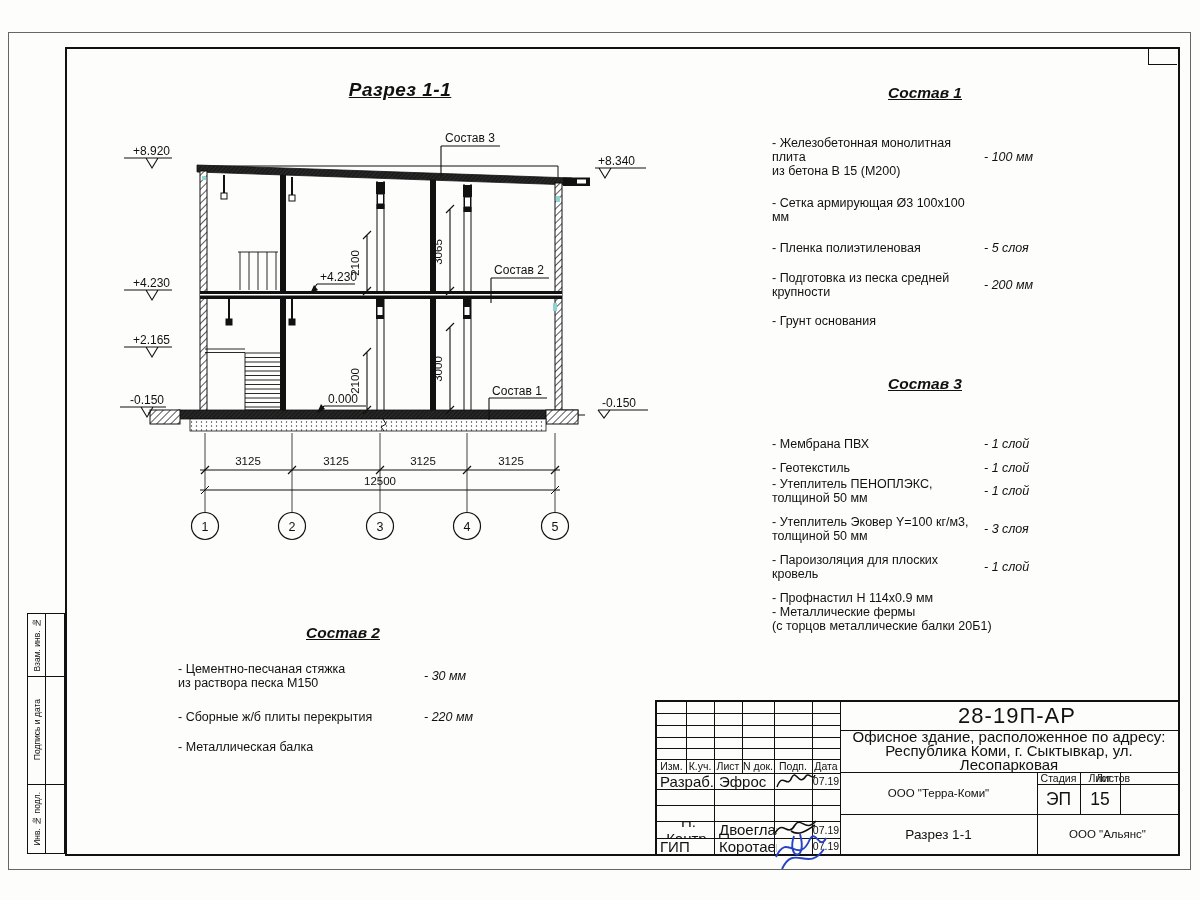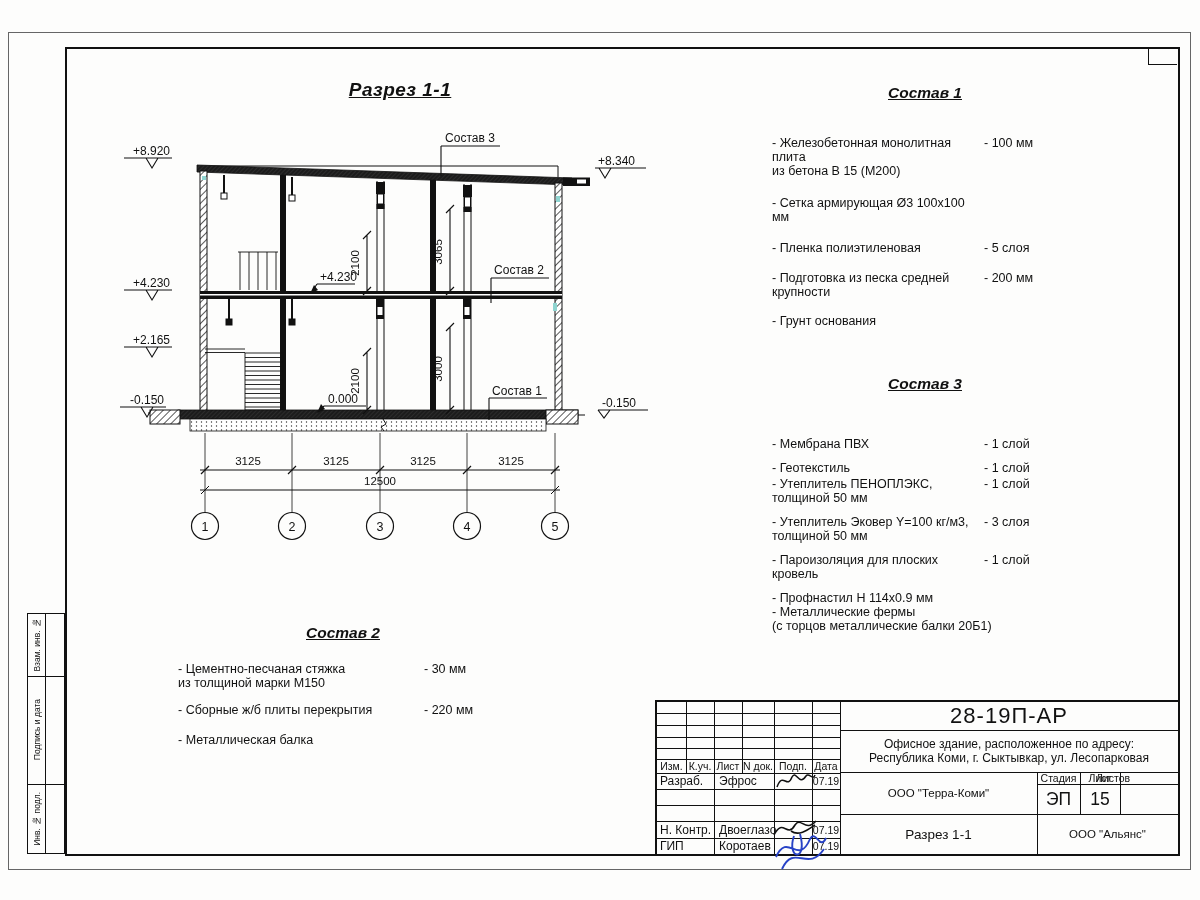--- a/index.html
+++ b/index.html
@@ -6,32 +6,32 @@
   .sheet{position:relative;width:1200px;height:900px;background:#fdfdfc;font-family:"Liberation Sans",sans-serif;color:#111;overflow:hidden;}
   .abs{position:absolute;}
   .outer-border{left:8px;top:32px;width:1181px;height:836px;border:1.3px solid #666;}
   .frame{left:65px;top:47px;width:1111px;height:805px;border:2px solid #111;}
   .corner-box{left:1148px;top:47px;width:28px;height:17px;border:1.6px solid #111;border-top:none;border-right:none;}
   
   .dwg-title{font-size:19px;font-style:italic;font-weight:600;text-decoration:underline;text-align:center;letter-spacing:.5px;}
   .s-head{font-size:15.5px;font-style:italic;font-weight:600;text-decoration:underline;text-align:center;}
   
   .slist{font-size:12.5px;line-height:14px;}
-  .srow{display:flex;align-items:flex-start;}
+  .srow{display:flex;align-items:center;}
   .srow .nm{flex:none;}
-  .srow .val{flex:none;white-space:nowrap;}
+  .srow .val{flex:none;white-space:nowrap;font-style:italic;}
   .l2:empty{display:none;}
   
   .tb{left:655px;top:700px;width:521px;height:152px;border:2px solid #111;box-sizing:content-box;}
   .tb .vl{position:absolute;width:1.4px;background:#111;}
   .tb .hl{position:absolute;height:1.4px;background:#111;}
   .tb .cell{position:absolute;display:flex;align-items:center;justify-content:center;text-align:center;overflow:hidden;}
   .tb .cl{justify-content:flex-start;padding-left:3px;}
   .fs10{font-size:10.5px;}
-  .fs11{font-size:12px;}
+  .fs11{font-size:15px;}
   .fs115{font-size:11.5px;}
   .fs13{font-size:13.5px;}
   .fs17{font-size:17.5px;}
   .code{font-size:22px;letter-spacing:1px;}
   
   .strip{left:27px;top:613px;width:36px;height:239px;border:1.6px solid #111;}
   .strip .hl{position:absolute;left:0;width:100%;height:1.4px;background:#111;}
   .strip .vl{position:absolute;top:0;left:17px;width:1.4px;height:100%;background:#111;}
   .vcell{position:absolute;left:0;width:17px;display:flex;align-items:center;justify-content:center;}
   .vtext{writing-mode:vertical-rl;transform:rotate(180deg);font-size:8.5px;white-space:nowrap;}
@@ -279,24 +279,24 @@
         <div class="nm" style="width:260px">
           <div class="l1">- Металлические фермы</div>
           <div class="l2">(с торцов металлические балки 20Б1)</div>
         </div>
         <div class="val"></div>
       </div>
   </div>
 
   <div class="abs s-head" style="left:258px;top:624px;width:170px;">Состав 2</div>
   <div class="abs slist" style="left:178px;top:662px;width:340px;">
-    <div class="srow" style="margin-bottom:13px">
+    <div class="srow" style="margin-bottom:20px">
         <div class="nm" style="width:246px">
           <div class="l1">- Цементно-песчаная стяжка</div>
-          <div class="l2">из толщиной марки М150</div>
+          <div class="l2">из раствора песка М150</div>
         </div>
         <div class="val">- 30 мм</div>
       </div>
     <div class="srow" style="margin-bottom:16px">
         <div class="nm" style="width:246px">
           <div class="l1">- Сборные ж/б плиты перекрытия</div>
         </div>
         <div class="val">- 220 мм</div>
       </div>
     <div class="srow">
@@ -359,21 +359,21 @@
     <div class="cell cl fs11" style="left:0;top:71px;width:57px;height:16px">Разраб.</div>
     <div class="cell cl fs11" style="left:59px;top:71px;width:57px;height:16px">Эфрос</div>
     <div class="cell fs10" style="left:155px;top:71px;width:28px;height:16px">07.19</div>
     <div class="cell cl fs11" style="left:0;top:119px;width:57px;height:17px">Н. Контр.</div>
     <div class="cell cl fs11" style="left:59px;top:119px;width:58px;height:17px">Двоеглазов</div>
     <div class="cell fs10" style="left:155px;top:119px;width:28px;height:17px">07.19</div>
     <div class="cell cl fs11" style="left:0;top:136px;width:57px;height:16px">ГИП</div>
     <div class="cell cl fs11" style="left:59px;top:136px;width:58px;height:16px">Коротаев</div>
     <div class="cell fs10" style="left:155px;top:136px;width:28px;height:16px">07.19</div>
 
-    <div class="cell code" style="left:183px;top:0;width:338px;height:28px">28-19П-АР</div>
+    <div class="cell code" style="left:191px;top:0;width:338px;height:28px">28-19П-АР</div>
     <div class="cell fs11" style="left:183px;top:28px;width:338px;height:42px;flex-direction:column;line-height:14px">
       <div>Офисное здание, расположенное по адресу:</div>
       <div>Республика Коми, г. Сыктывкар, ул. Лесопарковая</div>
     </div>
     <div class="cell fs115" style="left:183px;top:70px;width:197px;height:42px">ООО "Терра-Коми"</div>
     <div class="cell fs10" style="left:380px;top:70px;width:43px;height:12px">Стадия</div>
     <div class="cell fs10" style="left:423px;top:70px;width:40px;height:12px">Лист</div>
     <div class="cell fs10" style="left:438px;top:70px;width:36px;height:12px">Листов</div>
     <div class="cell fs17" style="left:380px;top:82px;width:43px;height:30px">ЭП</div>
     <div class="cell fs17" style="left:423px;top:82px;width:40px;height:30px">15</div>

